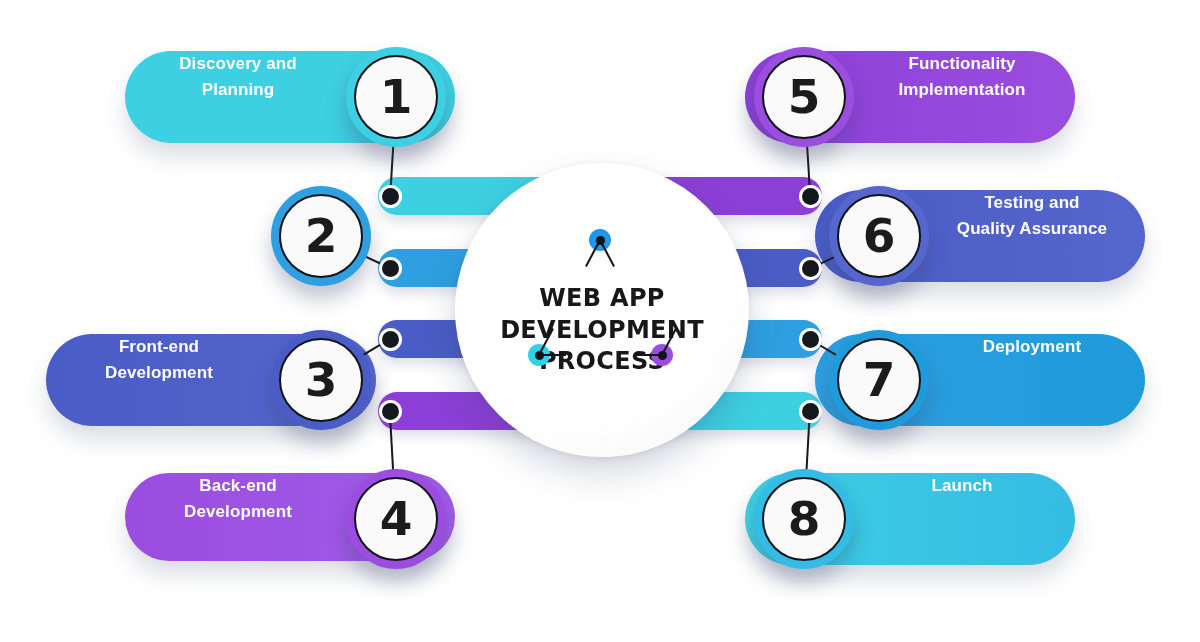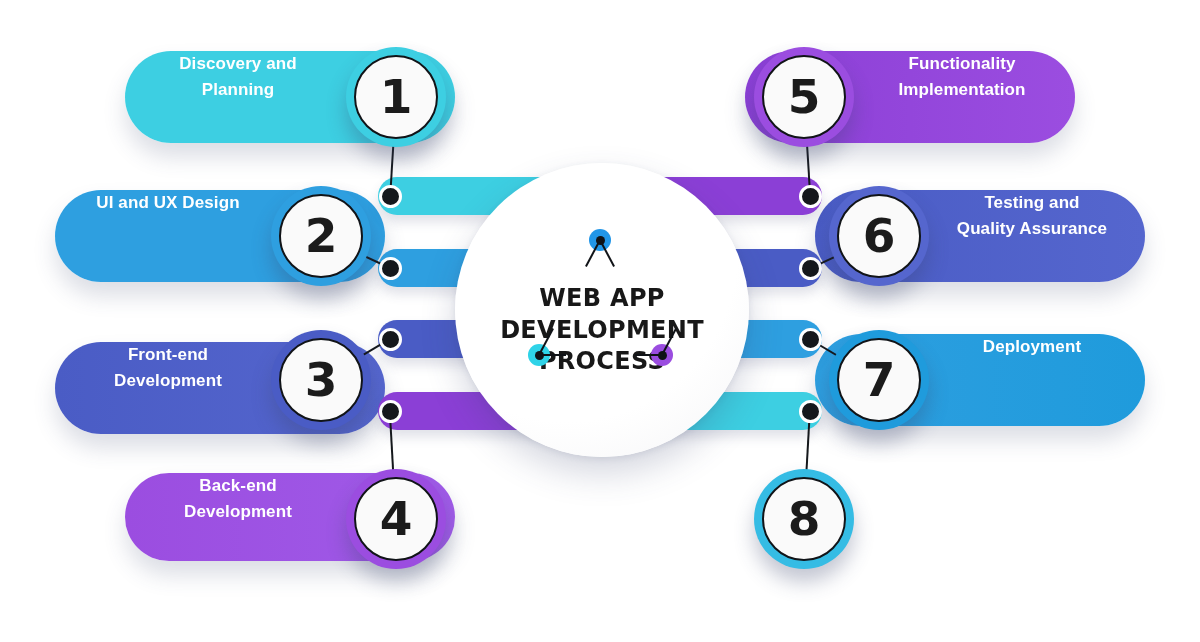--- a/index.html
+++ b/index.html
@@ -113,42 +113,42 @@
 </style>
 </head>
 <body>
 
 <div id="stage">
 
   <div class="pill left" id="pill1" style="left: 125px; top: 51px; width: 330px; height: 92px; background: linear-gradient(to right, rgb(61, 207, 226), rgb(61, 207, 226));">
     <div class="pill-label">Discovery and
 Planning</div>
   </div>
-  <div class="pill left" id="pill2" style="left: 55px; top: 190px; width: 330px; height: 92px; background: linear-gradient(to right, rgb(46, 159, 224), rgb(46, 159, 224));">
-    <div class="pill-label">UI and UX Design</div>
-  </div>
-  <div class="pill left" id="pill3" style="left: 55px; top: 334px; width: 330px; height: 92px; background: linear-gradient(to right, rgb(74, 92, 197), rgb(85, 102, 206)); margin-top: 8px;">
+  <div class="pill left" id="pill3" style="left: 46px; top: 334px; width: 330px; height: 92px; background: linear-gradient(to right, rgb(74, 92, 197), rgb(85, 102, 206));">
     <div class="pill-label">Front-end
 Development</div>
   </div>
   <div class="pill left" id="pill4" style="left: 125px; top: 473px; width: 330px; height: 88px; background: linear-gradient(to right, rgb(155, 77, 224), rgb(160, 91, 232));">
     <div class="pill-label">Back-end
 Development</div>
   </div>
 
   <div class="pill right" id="pill5" style="left: 745px; top: 51px; width: 330px; height: 92px; background: linear-gradient(to left, rgb(155, 77, 224), rgb(139, 63, 214));">
     <div class="pill-label">Functionality
 Implementation</div>
   </div>
   <div class="pill right" id="pill6" style="left: 815px; top: 190px; width: 330px; height: 92px; background: linear-gradient(to left, rgb(85, 102, 206), rgb(74, 92, 197));">
     <div class="pill-label">Testing and
 Quality Assurance</div>
   </div>
   <div class="pill right" id="pill7" style="left: 815px; top: 334px; width: 330px; height: 92px; background: linear-gradient(to left, rgb(31, 155, 220), rgb(46, 159, 224));">
     <div class="pill-label">Deployment</div>
+  </div>
+  <div class="pill right" id="pill8" style="left: 745px; top: 473px; width: 330px; height: 92px; background: linear-gradient(to left, rgb(53, 188, 228), rgb(61, 207, 226));">
+    <div class="pill-label">Launch</div>
   </div>
 
   <div class="innerbar" id="ibar1" style="top: 177px; background: rgb(61, 207, 226); left: 378px; width: 260px;"></div>
   <div class="innerbar" id="ibar2" style="top: 249px; background: rgb(46, 159, 224); left: 378px; width: 260px;"></div>
   <div class="innerbar" id="ibar3" style="top: 320px; background: rgb(74, 92, 197); left: 378px; width: 260px;"></div>
   <div class="innerbar" id="ibar4" style="top: 392px; background: rgb(139, 63, 214); left: 378px; width: 260px;"></div>
   <div class="innerbar" id="ibar5" style="top: 177px; background: rgb(139, 63, 214); left: 562px; width: 260px;"></div>
   <div class="innerbar" id="ibar6" style="top: 249px; background: rgb(74, 92, 197); left: 562px; width: 260px;"></div>
   <div class="innerbar" id="ibar7" style="top: 320px; background: rgb(46, 159, 224); left: 562px; width: 260px;"></div>
   <div class="innerbar" id="ibar8" style="top: 392px; background: rgb(61, 207, 226); left: 562px; width: 260px;"></div>

